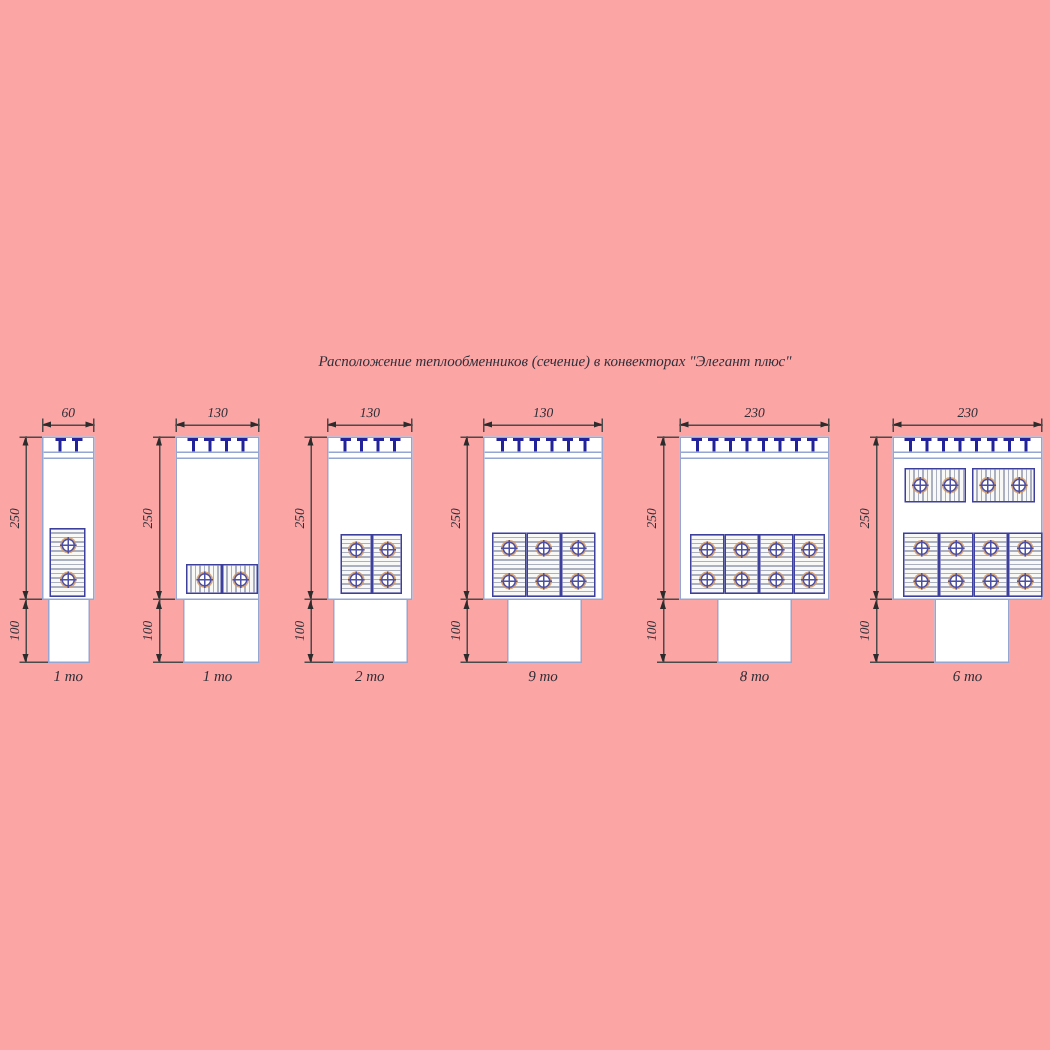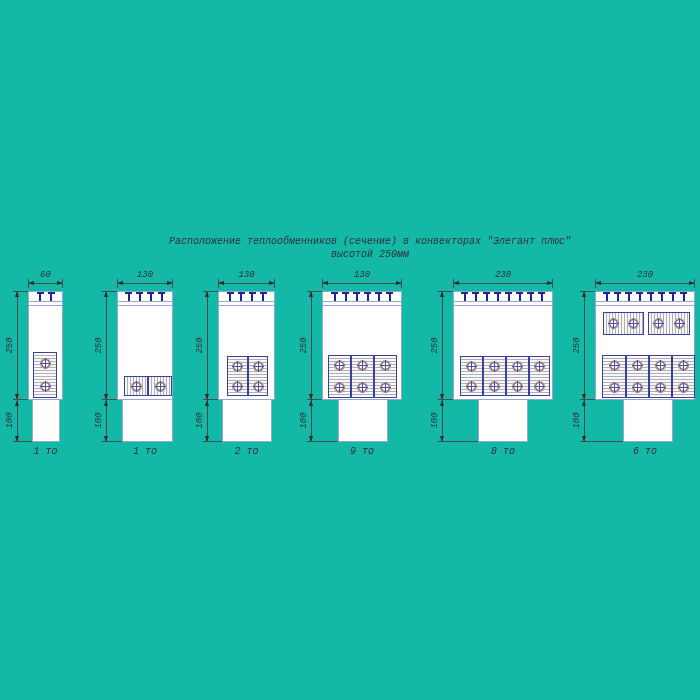--- a/index.html
+++ b/index.html
@@ -1,17 +1,17 @@
 <!DOCTYPE html>
 <html><head>
 <meta charset="utf-8">
 <style>
   html,body{margin:0;padding:0;background:#ffffff;}
-  #stage{position:relative;width:700px;height:700px;background:#14b8a6;overflow:hidden;
-         font-family:Liberation Mono, monospace;}
+  #stage{position:relative;width:700px;height:700px;background:#fca5a5;overflow:hidden;
+         font-family:Liberation Serif, serif;}
   
   #title{position:absolute;left:150px;top:235px;width:440px;text-align:center;
          font-style:italic;font-size:10px;line-height:13px;color:#30303a;}
   
   .body-box{position:absolute;border:1px solid #94a6d1;background:#ffffff;box-sizing:border-box;}
   .grille-line{position:absolute;height:1px;background:#94a6d1;}
   .clip-row{position:absolute;display:flex;justify-content:center;gap:4px;}
   .clip{position:relative;width:7px;height:9px;}
   .clip::before{content:'';position:absolute;left:0;right:0;top:0;height:2px;background:#22229a;}
   .clip::after{content:'';position:absolute;left:50%;margin-left:-1px;top:0;bottom:0;width:2px;background:#22229a;}
@@ -36,21 +36,20 @@
   .vtext{position:absolute;width:30px;height:11px;line-height:11px;text-align:center;
          font-style:italic;font-size:9px;color:#2e2e36;transform:rotate(-90deg);}
   .caption{position:absolute;font-style:italic;font-size:10px;color:#2e2e36;text-align:center;}
 </style>
 </head>
 <body>
 
 <div id="stage">
   <div id="title">
     <div>Расположение теплообменников (сечение) в конвекторах "Элегант плюс"</div>
-    <div>высотой 250мм</div>
   </div>
   <div id="diagrams">
       <div class="dim-line" style="left: 28px; top: 283px; width: 35px; height: 1px;"></div>
       <div class="arr l" style="left: 28px; top: 281px;"></div>
       <div class="arr r" style="left: 57px; top: 281px;"></div>
       <div class="tick" style="left: 28px; top: 279px; width: 1px; height: 9px;"></div>
       <div class="tick" style="left: 62px; top: 279px; width: 1px; height: 9px;"></div>
       <div class="dim-text" style="left: 18px; top: 270px; width: 55px;">60</div>
       <div class="dim-line" style="left: 17px; top: 291px; width: 1px; height: 151px;"></div>
       <div class="arr u" style="left: 15px; top: 291px;"></div>

